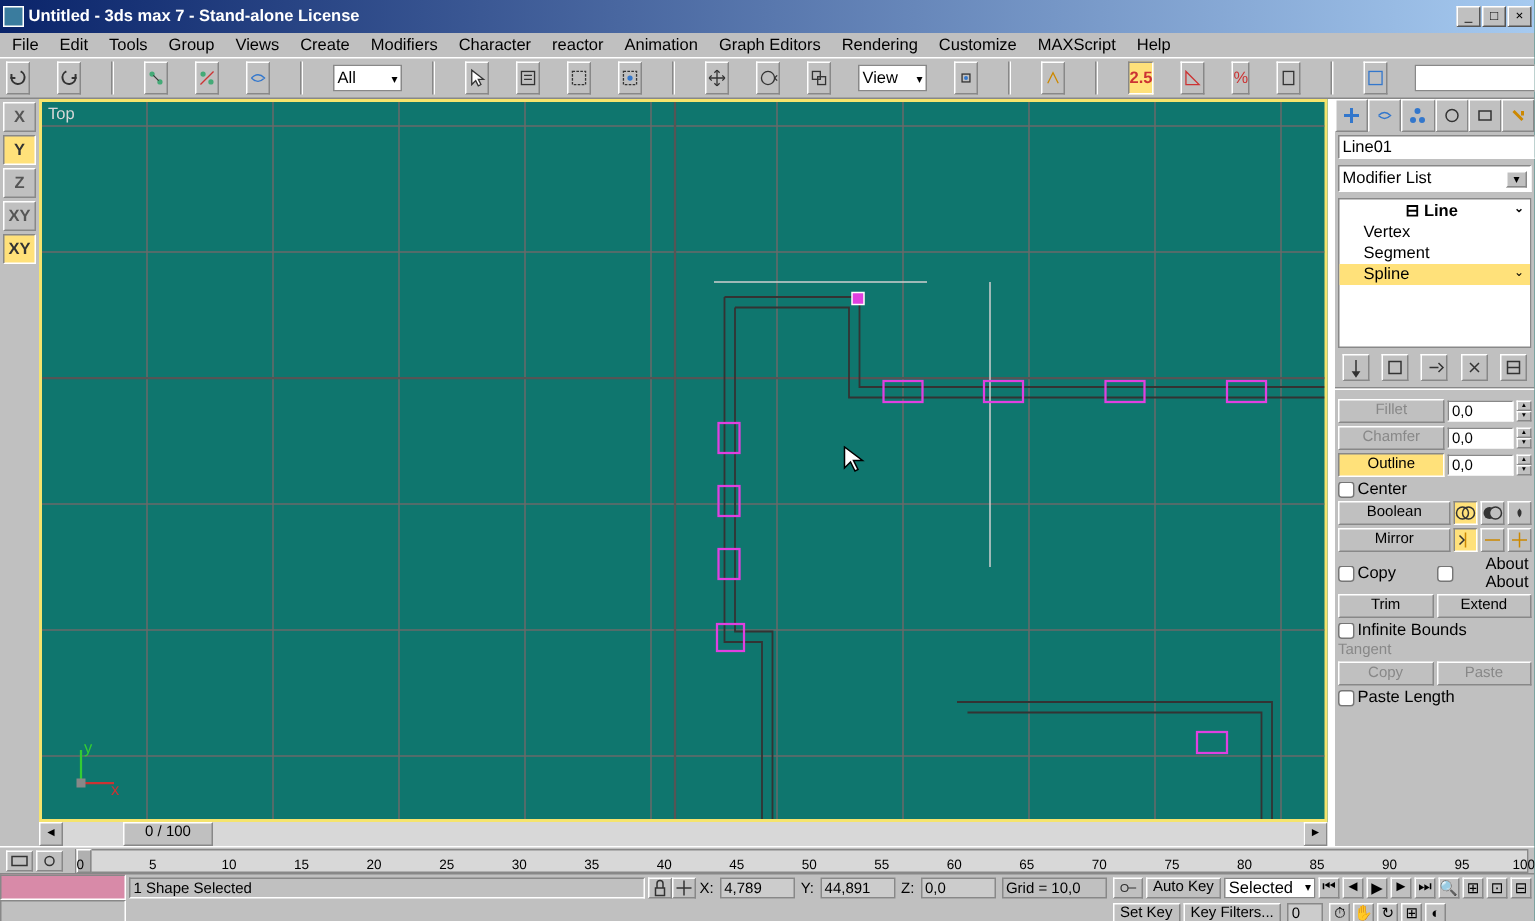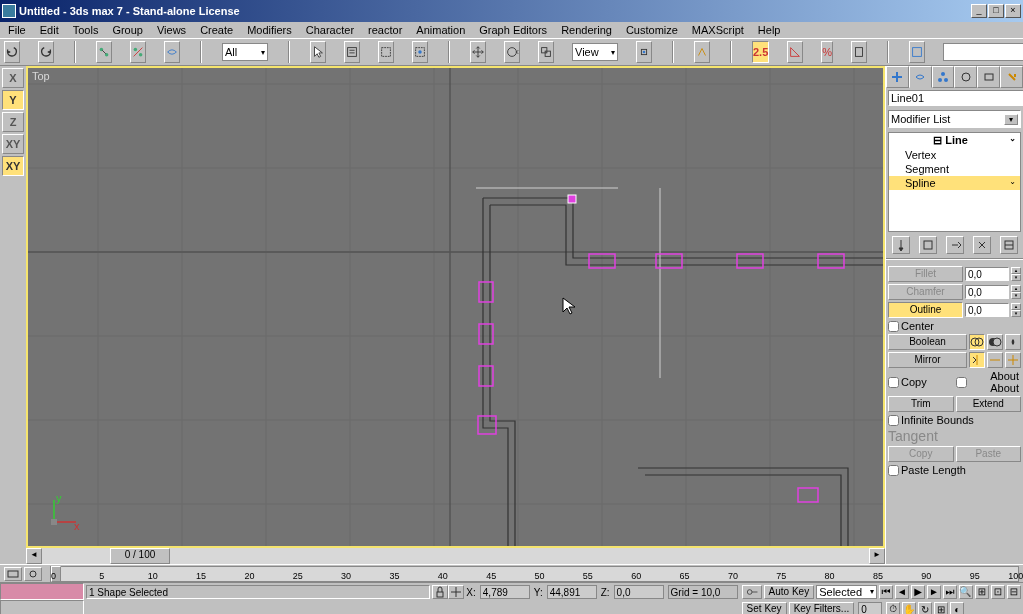--- a/index.html
+++ b/index.html
@@ -16,30 +16,30 @@
 .tbtn.active { background: #ffe17a; border-color: #888 #fff #fff #888; }
 .tbtn svg { width: 14px; height: 14px; }
 .tsep { width: 4px; height: 22px; border-left: 1px solid #888; border-right: 1px solid #fff; margin: 0 2px; }
 .tdropdown { height: 18px; background: #fff; border: 1px solid #888; font-size: 11px; padding: 0 14px 0 2px; min-width: 46px; position: relative; display: inline-flex; align-items: center; }
 .tdropdown::after { content: '▾'; position: absolute; right: 2px; font-size: 8px; }
 .main { display: flex; height: 498px; }
 .axis-bar { width: 26px; background: #c0c0c0; display: flex; flex-direction: column; gap: 2px; padding: 2px; }
 .axis-btn { height: 20px; border: 1px solid; border-color: #fff #888 #888 #fff; display: flex; align-items: center; justify-content: center; font-weight: bold; color: #555; }
 .axis-btn.active { background: #ffe17a; border-color: #888 #fff #fff #888; color: #333; }
 .viewport-wrap { flex: 1; display: flex; flex-direction: column; }
-.viewport { flex: 1; background: #737373; border: 2px solid #f5e46d; position: relative; overflow: hidden; }
+.viewport { flex: 1; background: #0f766e; border: 2px solid #f5e46d; position: relative; overflow: hidden; }
 .vplabel { position: absolute; top: 2px; left: 4px; color: #d8d8d8; font-size: 11px; }
 .grid-svg { position: absolute; inset: 0; width: 100%; height: 100%; }
 .axis-icon { position: absolute; left: 16px; bottom: 14px; }
 .cursor-arrow { position: absolute; left: 534px; top: 229px; pointer-events: none; }
 .hscroll { height: 16px; display: flex; background: #c0c0c0; }
 .hscroll .arrow { width: 16px; border: 1px solid; border-color: #fff #888 #888 #fff; text-align: center; line-height: 12px; font-size: 8px; }
 .hscroll .track { flex: 1; background: #d8d8d8; position: relative; }
-.hscroll .thumb { position: absolute; left: 40px; width: 60px; top: 0; bottom: 0; background: #c0c0c0; border: 1px solid; border-color: #fff #888 #888 #fff; text-align: center; font-size: 10px; line-height: 12px; margin-left: 28px; }
-.command-panel { width: 138px; background: #c0c0c0; border-left: 1px solid #ffffff; display: flex; flex-direction: column; }
+.hscroll .thumb { position: absolute; left: 40px; width: 60px; top: 0; bottom: 0; background: #c0c0c0; border: 1px solid; border-color: #fff #888 #888 #fff; text-align: center; font-size: 10px; line-height: 12px; }
+.command-panel { width: 138px; background: #c0c0c0; border-left: 5px solid #ffffff; display: flex; flex-direction: column; }
 .cp-tabs { display: flex; height: 22px; }
 .cp-tab { flex: 1; border: 1px solid; border-color: #fff #888 #888 #fff; display: flex; align-items: center; justify-content: center; }
 .cp-tab.active { background: #c0c0c0; border-bottom: 1px solid #c0c0c0; }
 .cp-field { margin: 2px; display: flex; }
 .cp-field input { flex: 1; height: 16px; border: 1px solid; border-color: #888 #fff #fff #888; background: #fff; font-size: 11px; padding: 0 2px; }
 .cp-dropdown { margin: 2px; height: 18px; border: 1px solid; border-color: #888 #fff #fff #888; background: #fff; display: flex; align-items: center; padding: 0 2px; position: relative; }
 .cp-dropdown::after { content: '▾'; position: absolute; right: 2px; width: 12px; text-align: center; background: #c0c0c0; border: 1px solid; border-color: #fff #888 #888 #fff; font-size: 8px; }
 .cp-btns { display: flex; flex-wrap: wrap; gap: 2px; padding: 2px; }
 .cp-btn { width: 64px; height: 16px; border: 1px solid; border-color: #fff #888 #888 #fff; font-size: 10px; text-align: center; line-height: 14px; }
 .cp-tree { margin: 2px; border: 1px solid #888; background: #fff; height: 100px; font-size: 11px; }
@@ -53,21 +53,21 @@
 .cp-row { display: flex; align-items: center; margin: 2px 0; gap: 2px; }
 .cp-row label { flex: 1; text-align: right; font-size: 10px; padding-right: 2px; }
 .cp-row input[type=text] { width: 44px; height: 14px; border: 1px solid; border-color: #888 #fff #fff #888; font-size: 10px; padding: 0 2px; }
 .cp-spinner { width: 10px; display: flex; flex-direction: column; }
 .cp-spinner span { height: 7px; border: 1px solid; border-color: #fff #888 #888 #fff; font-size: 5px; text-align: center; line-height: 4px; }
 .cp-smallbtn { height: 16px; border: 1px solid; border-color: #fff #888 #888 #fff; font-size: 10px; text-align: center; line-height: 14px; padding: 0 4px; }
 .cp-smallbtn.active { background: #ffe17a; border-color: #888 #fff #fff #888; }
 .cp-smallbtn.disabled { color: #888; }
 .cp-check { display: flex; align-items: center; gap: 2px; font-size: 10px; }
 .cp-check input { width: 11px; height: 11px; }
-.fieldset-title { font-size: 14px; color: #888; }
+.fieldset-title { font-size: 10px; color: #888; }
 .timeline { height: 18px; background: #c0c0c0; display: flex; align-items: center; border-top: 1px solid #fff; }
 .tl-icons { display: flex; gap: 2px; padding: 0 4px; }
 .tl-track { flex: 1; height: 16px; background: #d8d8d8; border: 1px solid #888; margin: 0 4px; position: relative; }
 .tl-thumb { position: absolute; left: 0; width: 10px; top: -1px; bottom: -1px; background: #b0b0b0; border: 1px solid; border-color: #fff #888 #888 #fff; }
 .tl-tick { position: absolute; font-size: 9px; bottom: 0; }
 .statusbar { height: 36px; background: #c0c0c0; display: flex; border-top: 1px solid #888; }
 .sb-left { width: 84px; display: flex; flex-direction: column; }
 .sb-left div { height: 17px; border: 1px solid; border-color: #888 #fff #fff #888; background: #d88aa8; }
 .sb-mid { flex: 1; display: flex; flex-direction: column; }
 .sb-mid-top, .sb-mid-bot { height: 18px; display: flex; align-items: center; }

